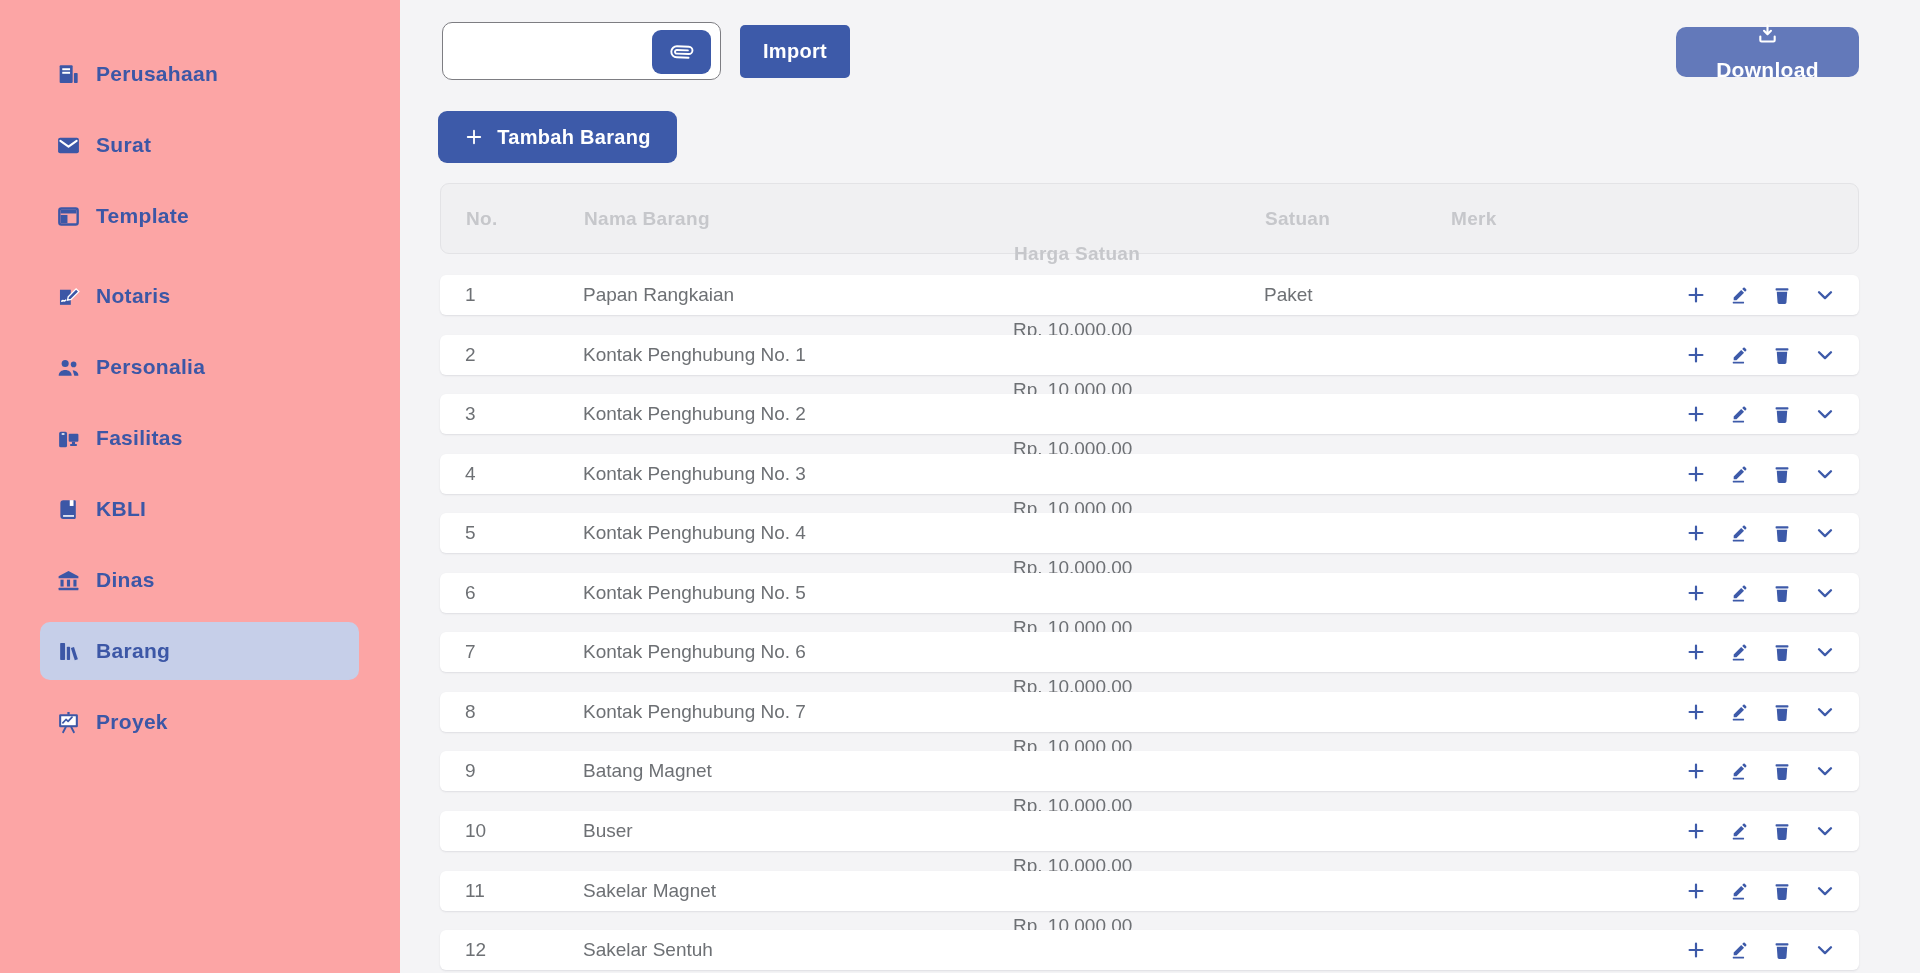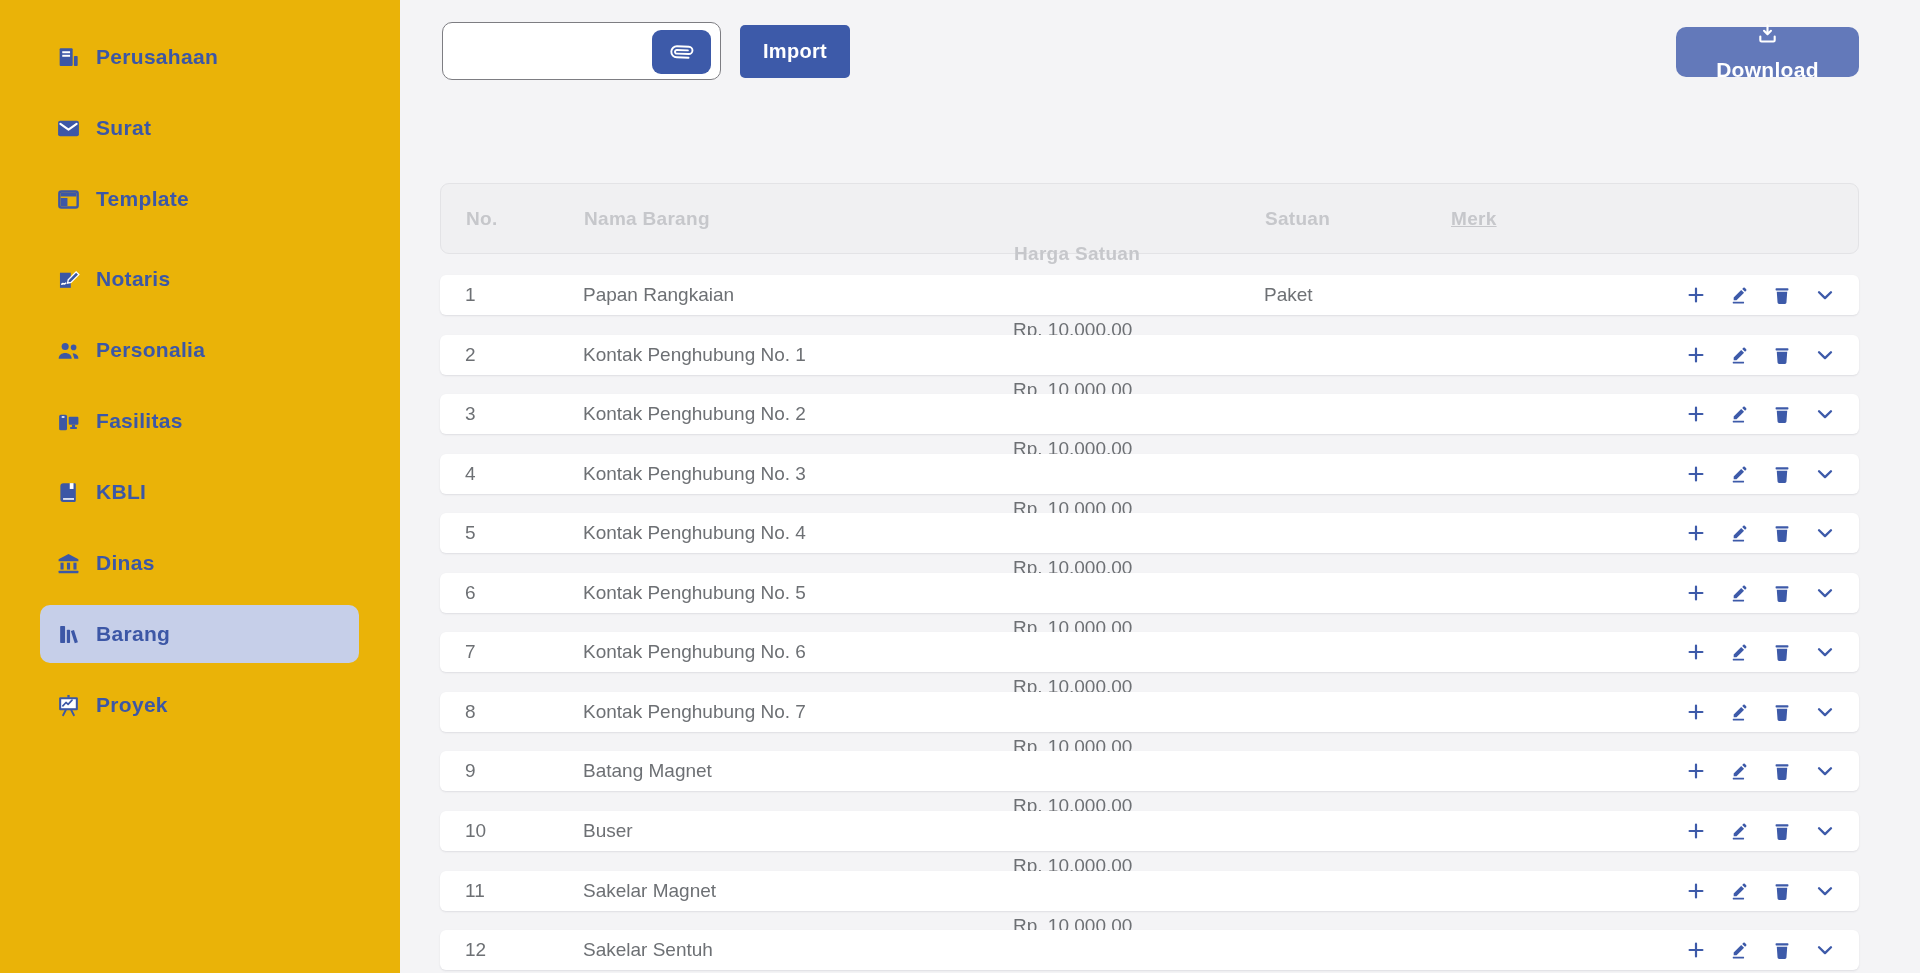--- a/index.html
+++ b/index.html
@@ -11,21 +11,21 @@
     --header-text:#c6c7cb;
     --row-text:#6d7074;
     --thead-bg:#f0f0f2;
   }
   *{box-sizing:border-box;margin:0;padding:0;}
   html,body{width:1920px;height:973px;overflow:hidden;}
   body{font-family:"Liberation Sans",sans-serif;background:var(--page-bg);}
   .app{display:flex;width:1920px;height:973px;}
 
   
-  .sidebar{width:400px;height:973px;background:#eab308;flex:0 0 400px;padding-top:28px;}
+  .sidebar{width:400px;height:973px;background:#fca5a5;flex:0 0 400px;padding-top:45px;}
   .side-item{height:58px;margin:0 41px 13px 40px;border-radius:10px;display:flex;align-items:center;
     padding-left:16px;gap:15px;cursor:pointer;}
   .side-item.gap-before{margin-top:22px;align-items:center;}
   .side-item.active{background:var(--active-bg);}
   .side-item .s-icon{width:25px;height:25px;flex:0 0 25px;color:var(--sidebar-text);display:flex;align-items:center;}
   .side-item .s-icon svg{width:25px;height:25px;fill:currentColor;}
   .side-item .s-label{color:var(--sidebar-text);font-size:21px;font-weight:700;letter-spacing:.3px;}
 
   
   .main{position:relative;flex:1;height:973px;background:var(--page-bg);}
@@ -54,21 +54,21 @@
     color:var(--header-text);letter-spacing:.3px;white-space:nowrap;}
 
   .row{position:absolute;left:40px;width:1419px;height:40px;background:#ffffff;border-radius:6px;
     box-shadow:0 1px 2px rgba(40,40,60,.10);}
   .row .cell{position:absolute;top:50%;transform:translateY(-50%);font-size:19px;color:var(--row-text);
     white-space:nowrap;}
   .c-no{left:25px;}
   .c-nama{left:143px;}
   .c-harga{left:573px;margin-top:35px;}
   .c-satuan{left:824px;text-align:center;}
-  .c-merk{left:1010px;text-decoration:underline;}
+  .c-merk{left:1010px;}
   .actions{position:absolute;right:22px;top:0;height:100%;display:flex;align-items:center;gap:19px;color:var(--primary);}
   .actions button{background:none;border:none;cursor:pointer;width:24px;height:24px;padding:0;
     display:flex;align-items:center;justify-content:center;color:var(--primary);}
   .actions svg{width:22px;height:22px;fill:currentColor;}
 </style>
 </head>
 <body>
 
 <div class="app">
 
@@ -210,20 +210,28 @@
     <button class="btn btn-download">
       <span style="display:flex">
         <svg viewBox="0 0 24 24" style="width:23px;height:23px">
           <path d="M12 3.5v9.3m0 0l-3.6-3.6M12 12.8l3.6-3.6" fill="none" stroke="#fff" stroke-width="2.2" stroke-linecap="round" stroke-linejoin="round"></path>
           <path d="M4.5 15.2v3.9a1.3 1.3 0 0 0 1.3 1.3h12.4a1.3 1.3 0 0 0 1.3-1.3v-3.9" fill="none" stroke="#fff" stroke-width="2.2" stroke-linecap="round"></path>
         </svg>
       </span>
       <span>Download</span>
     </button>
 
+    <button class="btn btn-tambah">
+      <span style="display:flex">
+        <svg viewBox="0 0 24 24" style="width:20px;height:20px">
+          <path d="M12 4.5v15M4.5 12h15" fill="none" stroke="#fff" stroke-width="2.2" stroke-linecap="round"></path>
+        </svg>
+      </span>
+      <span>Tambah Barang</span>
+    </button>
 
     <div class="thead">
       <span class="c-no" style="left:25px">No.</span>
       <span class="c-nama" style="left:143px">Nama Barang</span>
       <span class="c-harga" style="left:573px">Harga Satuan</span>
       <span class="c-satuan" style="left:824px">Satuan</span>
       <span class="c-merk" style="left:1010px">Merk</span>
     </div>
 
     <div id="rows">

